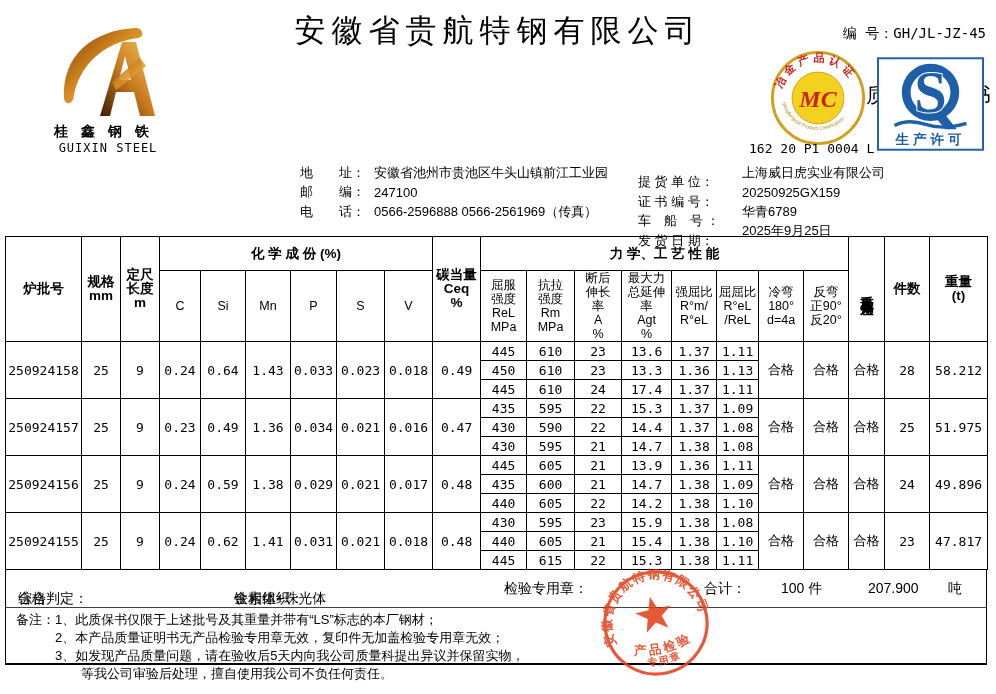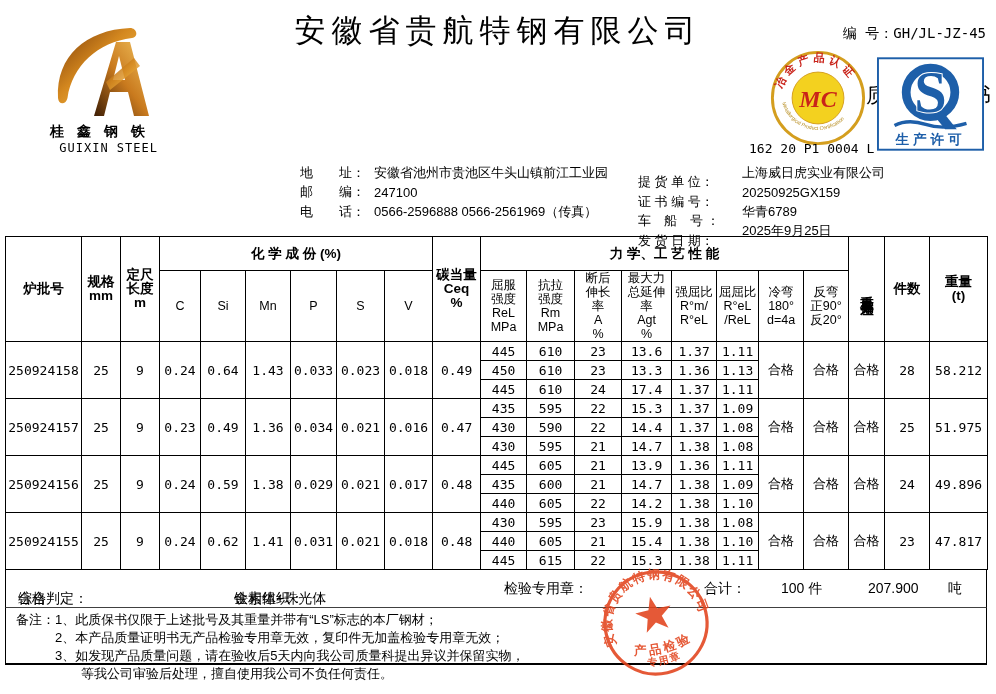--- a/index.html
+++ b/index.html
@@ -14,21 +14,21 @@
     font-family:"DejaVu Serif", serif; font-size:31px; letter-spacing:6px; white-space:nowrap;
   }
   .subtitle {
     position:absolute; top:81px; left:0; width:100%; text-align:right;
     font-family:"DejaVu Serif", serif; font-size:21px; letter-spacing:5px;
   }
   .doc-no {
     position:absolute; top:25px; right:10px; font-size:14px;
     font-family:"DejaVu Sans Mono", monospace;
   }
-  .logo-block { position:absolute; left:38px; top:26px; width:120px; text-align:right; }
+  .logo-block { position:absolute; left:48px; top:26px; width:120px; text-align:center; }
   .logo-cn { font-size:14px; letter-spacing:13px; font-weight:bold; white-space:nowrap; margin-top:1px; }
   .logo-en { font-size:12px; font-family:"DejaVu Sans Mono", monospace; letter-spacing:1px; white-space:nowrap; }
   .mc-badge { position:absolute; left:770px; top:50px; }
   .mc-code { position:absolute; left:749px; top:141px; font-size:13px; font-family:"DejaVu Sans Mono", monospace; }
   .qs-badge { position:absolute; left:877px; top:57px; }
   
   .info-col { position:absolute; top:163px; font-size:13px; }
   .info-col .iline { display:flex; height:19.5px; align-items:center; white-space:nowrap; }
   .col-a { left:6px; }  .col-a .ilbl { width:112px; }
   .col-b { left:300px; } .col-b .ilbl { width:74px; }

